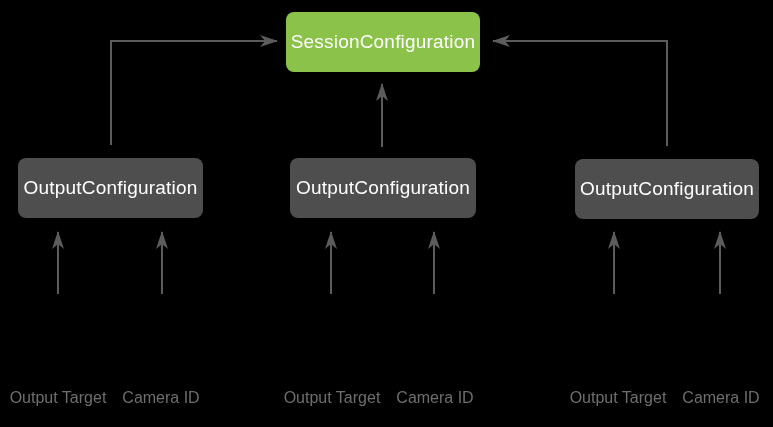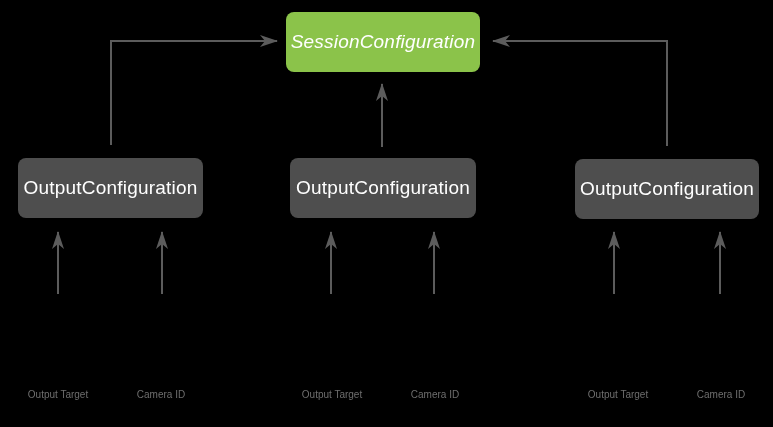--- a/index.html
+++ b/index.html
@@ -46,21 +46,21 @@
     background: var(--session-box-fill, #8BC34A);
   }
   .box.output {
     background: var(--output-box-fill, #4E4E4E);
     text-align: right;
   }
   .input-label {
     position: absolute;
     top: 389px;
     transform: translateX(-50%);
-    font-size: 10px;
+    font-size: 16px;
     color: var(--input-label-text, #6E6E6E);
     white-space: nowrap;
   }
 </style>
 </head>
 <body>
 
 <div id="stage">
 
   <svg id="arrow-layer" viewBox="0 0 773 427" xmlns="http://www.w3.org/2000/svg">
@@ -79,21 +79,21 @@
     <line x1="58" y1="294" x2="58" y2="232" marker-end="url(#arrowhead)"></line>
     <line x1="162" y1="294" x2="162" y2="232" marker-end="url(#arrowhead)"></line>
 
     <line x1="331" y1="294" x2="331" y2="232" marker-end="url(#arrowhead)"></line>
     <line x1="434" y1="294" x2="434" y2="232" marker-end="url(#arrowhead)"></line>
 
     <line x1="614" y1="294" x2="614" y2="232" marker-end="url(#arrowhead)"></line>
     <line x1="720" y1="294" x2="720" y2="232" marker-end="url(#arrowhead)"></line>
   </svg>
 
-  <div class="box session" style="left:286px; top:12px; width:194px; height:60px;font-style:italic;">
+  <div class="box session" style="left:286px; top:12px; width:194px; height:60px;">
     <span>SessionConfiguration</span>
   </div>
 
   <div class="box output" style="left:18px; top:158px; width:185px; height:60px;">
     <span>OutputConfiguration</span>
   </div>
 
   <div class="box output" style="left:290px; top:158px; width:186px; height:60px;">
     <span>OutputConfiguration</span>
   </div>

